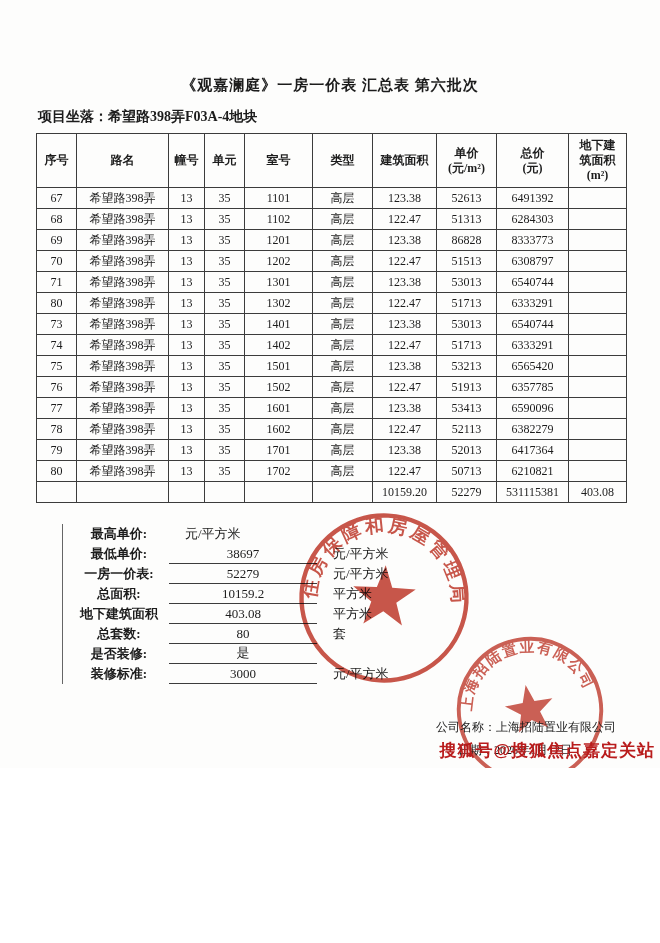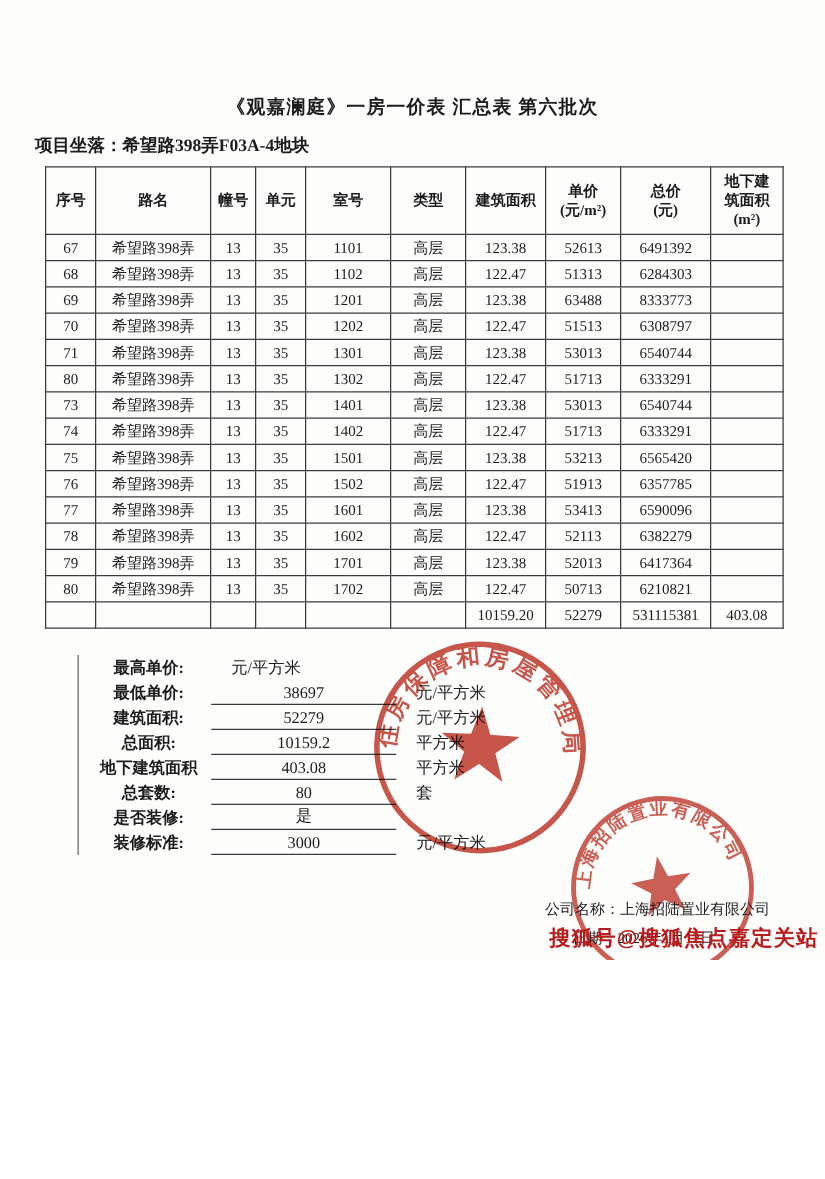--- a/index.html
+++ b/index.html
@@ -14,21 +14,21 @@
     overflow: hidden;
   }
   .doc-title {
     padding-top: 76px;
     text-align: center;
     font-size: 15px;
     font-weight: bold;
     letter-spacing: 1px;
   }
   .doc-location {
-    margin: 13px 0 7px 28px;
+    margin: 13px 0 7px 38px;
     font-size: 14px;
     font-weight: bold;
   }
   table.price-table {
     border-collapse: collapse;
     table-layout: fixed;
     margin-left: 36px;
     width: 590px;
   }
   .price-table th, .price-table td {
@@ -162,21 +162,21 @@
           <td></td>
         </tr>
         <tr>
           <td>69</td>
           <td>希望路398弄</td>
           <td>13</td>
           <td>35</td>
           <td>1201</td>
           <td>高层</td>
           <td>123.38</td>
-          <td>63488</td>
+          <td>86828</td>
           <td>8333773</td>
           <td></td>
         </tr>
         <tr>
           <td>70</td>
           <td>希望路398弄</td>
           <td>13</td>
           <td>35</td>
           <td>1202</td>
           <td>高层</td>
@@ -325,21 +325,21 @@
         <div class="summary-row">
           <div class="summary-label">最高单价:</div>
           <div class="summary-unit">元/平方米</div>
         </div>
         <div class="summary-row">
           <div class="summary-label">最低单价:</div>
           <div class="summary-value">38697</div>
           <div class="summary-unit">元/平方米</div>
         </div>
         <div class="summary-row">
-          <div class="summary-label">建筑面积:</div>
+          <div class="summary-label">一房一价表:</div>
           <div class="summary-value">52279</div>
           <div class="summary-unit">元/平方米</div>
         </div>
         <div class="summary-row">
           <div class="summary-label">总面积:</div>
           <div class="summary-value">10159.2</div>
           <div class="summary-unit">平方米</div>
         </div>
         <div class="summary-row">
           <div class="summary-label">地下建筑面积</div>

